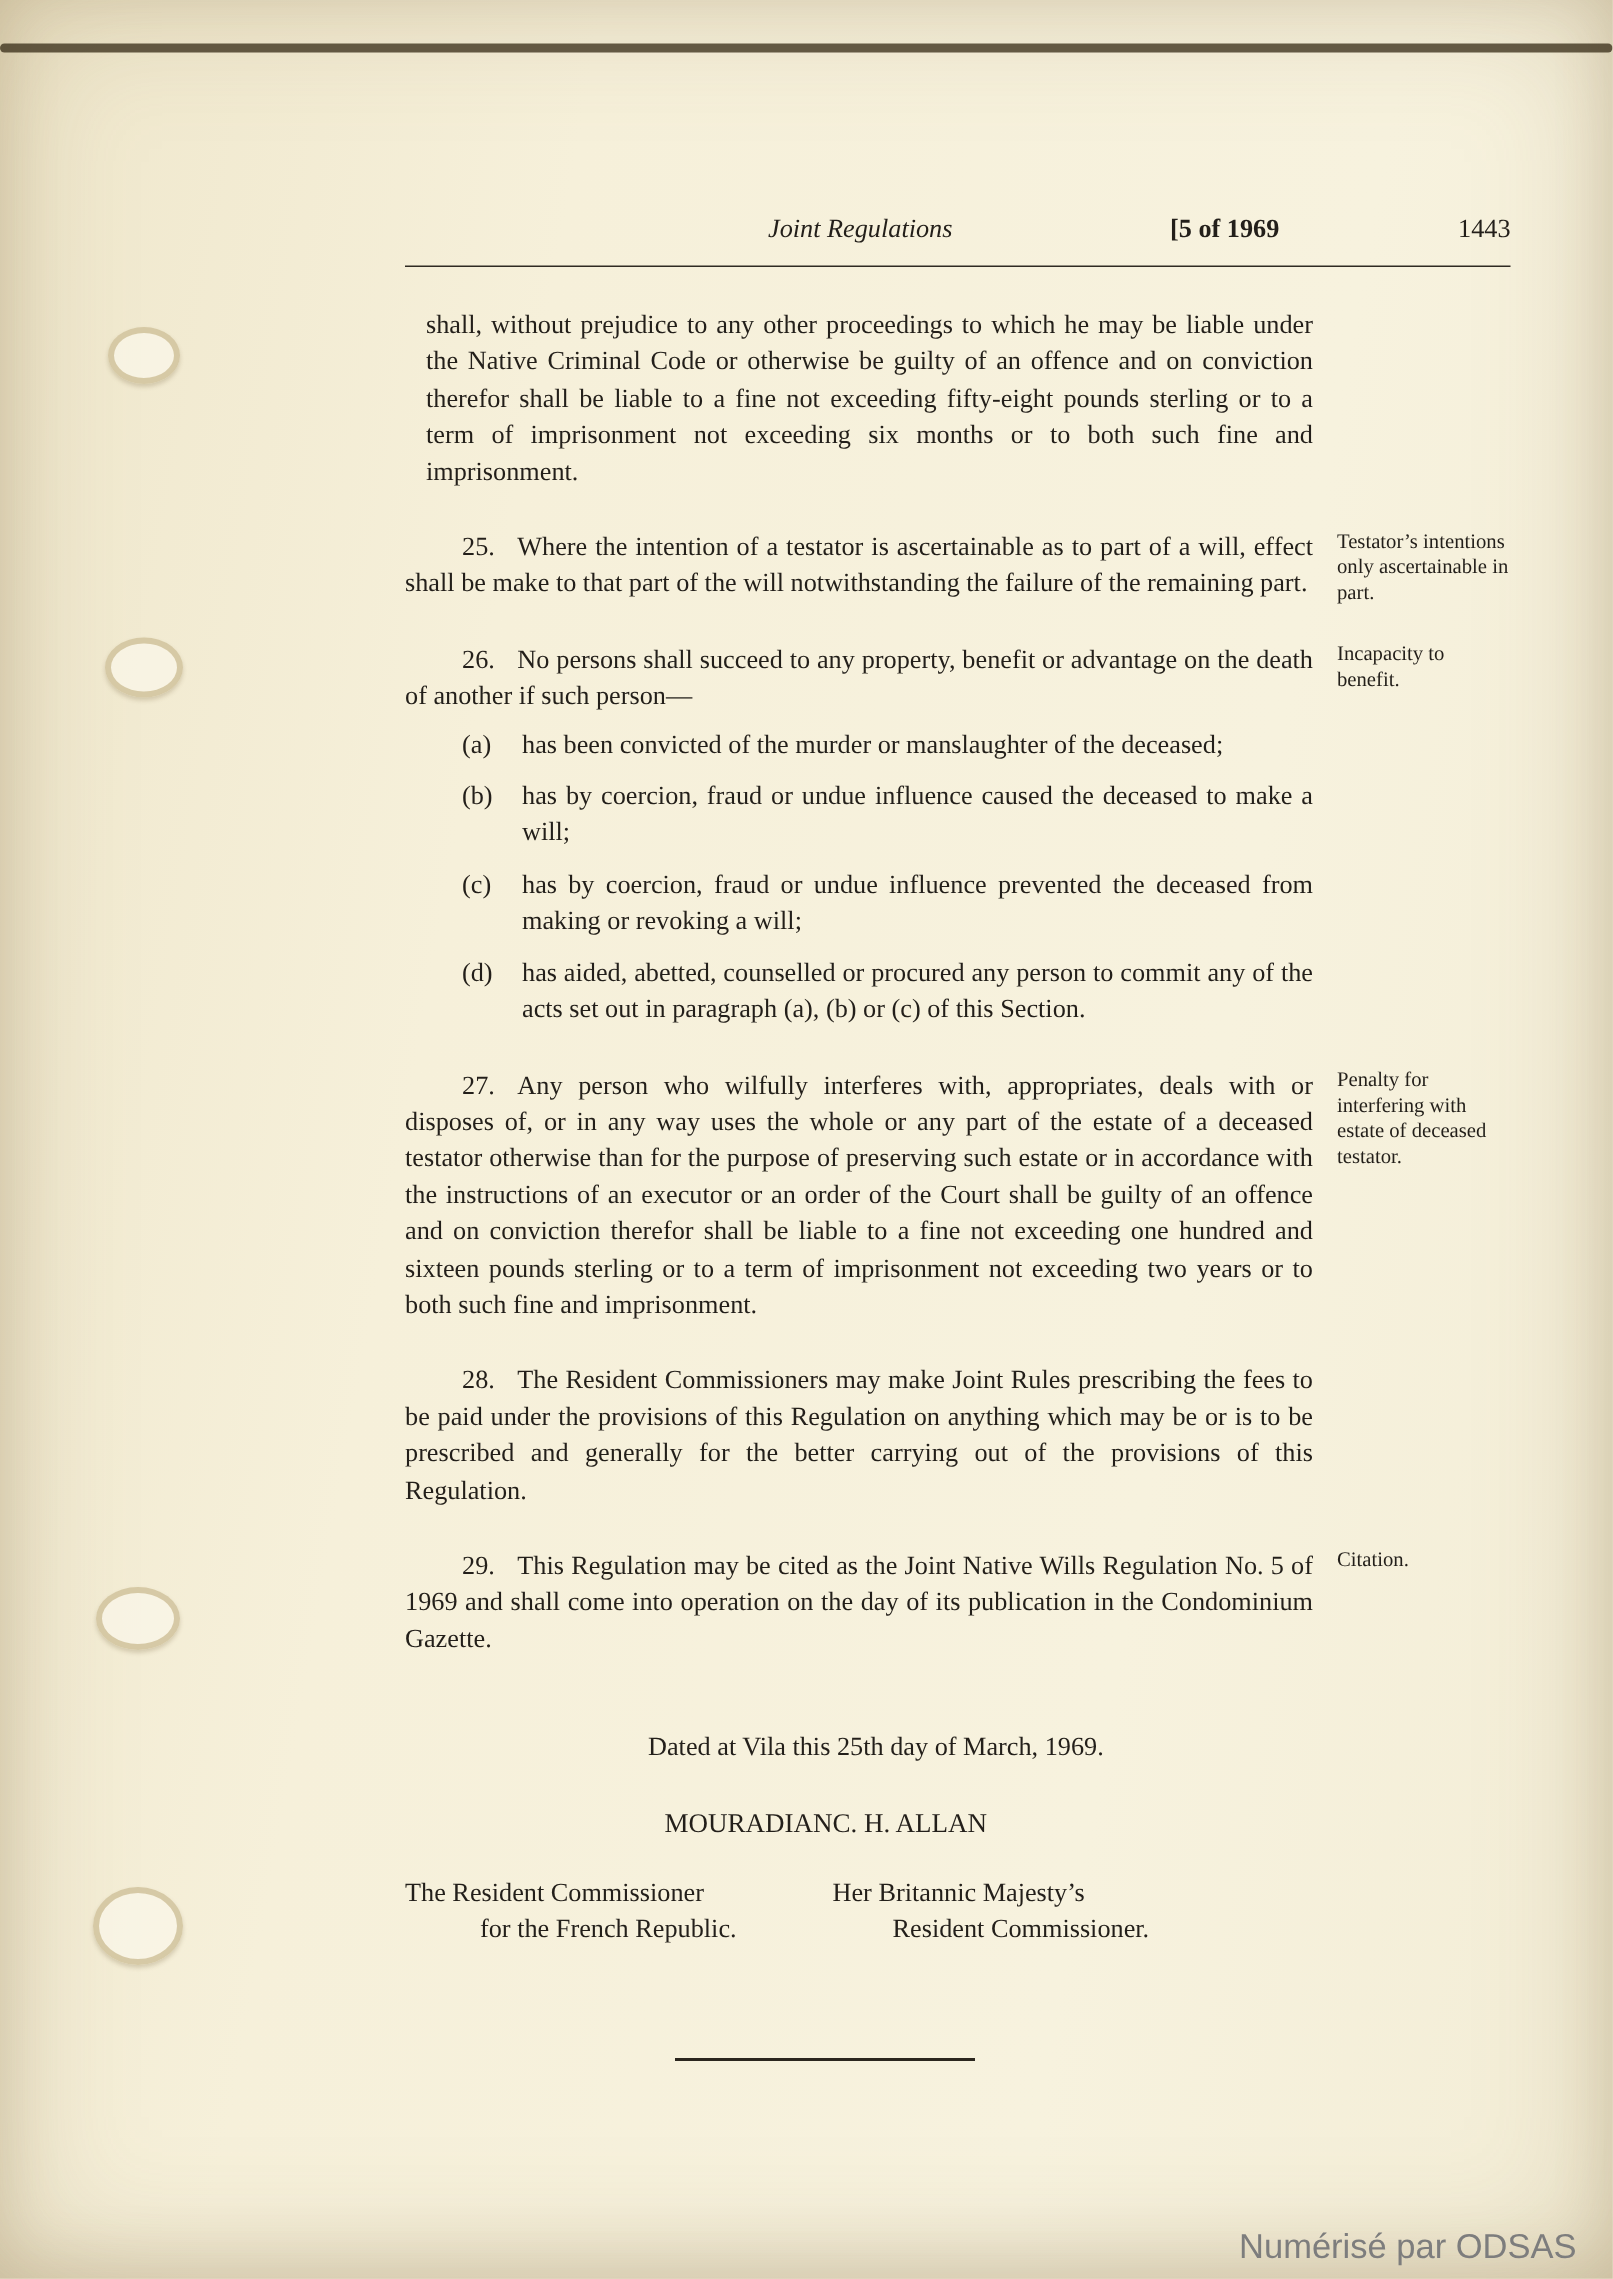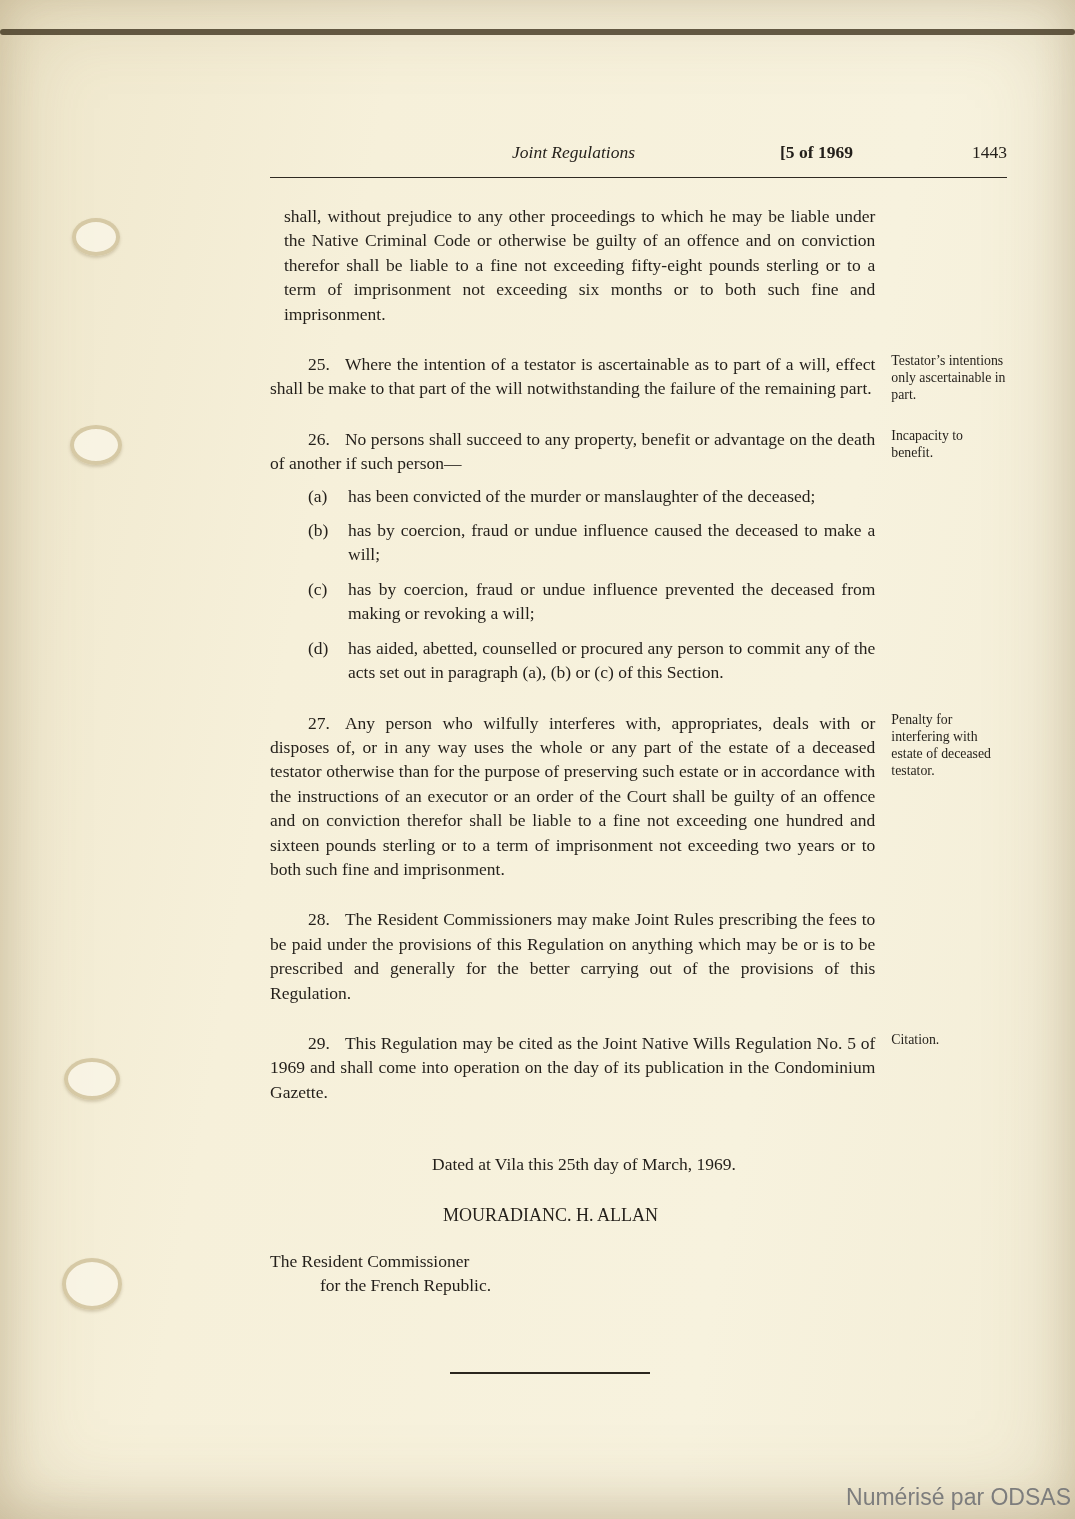--- a/index.html
+++ b/index.html
@@ -55,21 +55,21 @@
   .dated{margin:22px 0 26px 0;padding-left:162px;text-align:left;}
   .names{display:flex;margin:0 0 22px 0;text-align:right;font-size:18px;}
   .names .left{width:285px;}
   .titles{display:flex;text-align:left;}
   .titles .left{width:285px;}
   .t2l{padding-left:50px;}
   .t2r{padding-left:40px;}
 
   .endrule{position:absolute;left:450px;top:1372px;width:200px;border:none;border-top:2.4px solid #2b261e;margin:0;}
   .watermark{
-    position:absolute;right:4px;top:1484px;
+    position:absolute;right:24px;top:1484px;
     font-family:"Liberation Sans","DejaVu Sans",sans-serif;
     font-size:23px;color:#7d7d7d;
   }
 </style>
 </head>
 <body>
 
 <div class="paper">
   <div class="topstrip"></div>
   <div class="hole h1"></div>
@@ -139,20 +139,24 @@
         <p class="dated">Dated at Vila this 25th day of March, 1969.</p>
         <div class="names">
           <div class="left">MOURADIAN</div>
           <div class="right">C. H. ALLAN</div>
         </div>
         <div class="titles">
           <div class="left">
             <div>The Resident Commissioner</div>
             <div class="t2l">for the French Republic.</div>
           </div>
+          <div class="right">
+            <div>Her Britannic Majesty’s</div>
+            <div class="t2r">Resident Commissioner.</div>
+          </div>
         </div>
       </div>
       <div class="mnote"></div>
     </div>
 
   </div>
 
   <hr class="endrule">
   <div class="watermark">Numérisé par ODSAS</div>
 </div>

